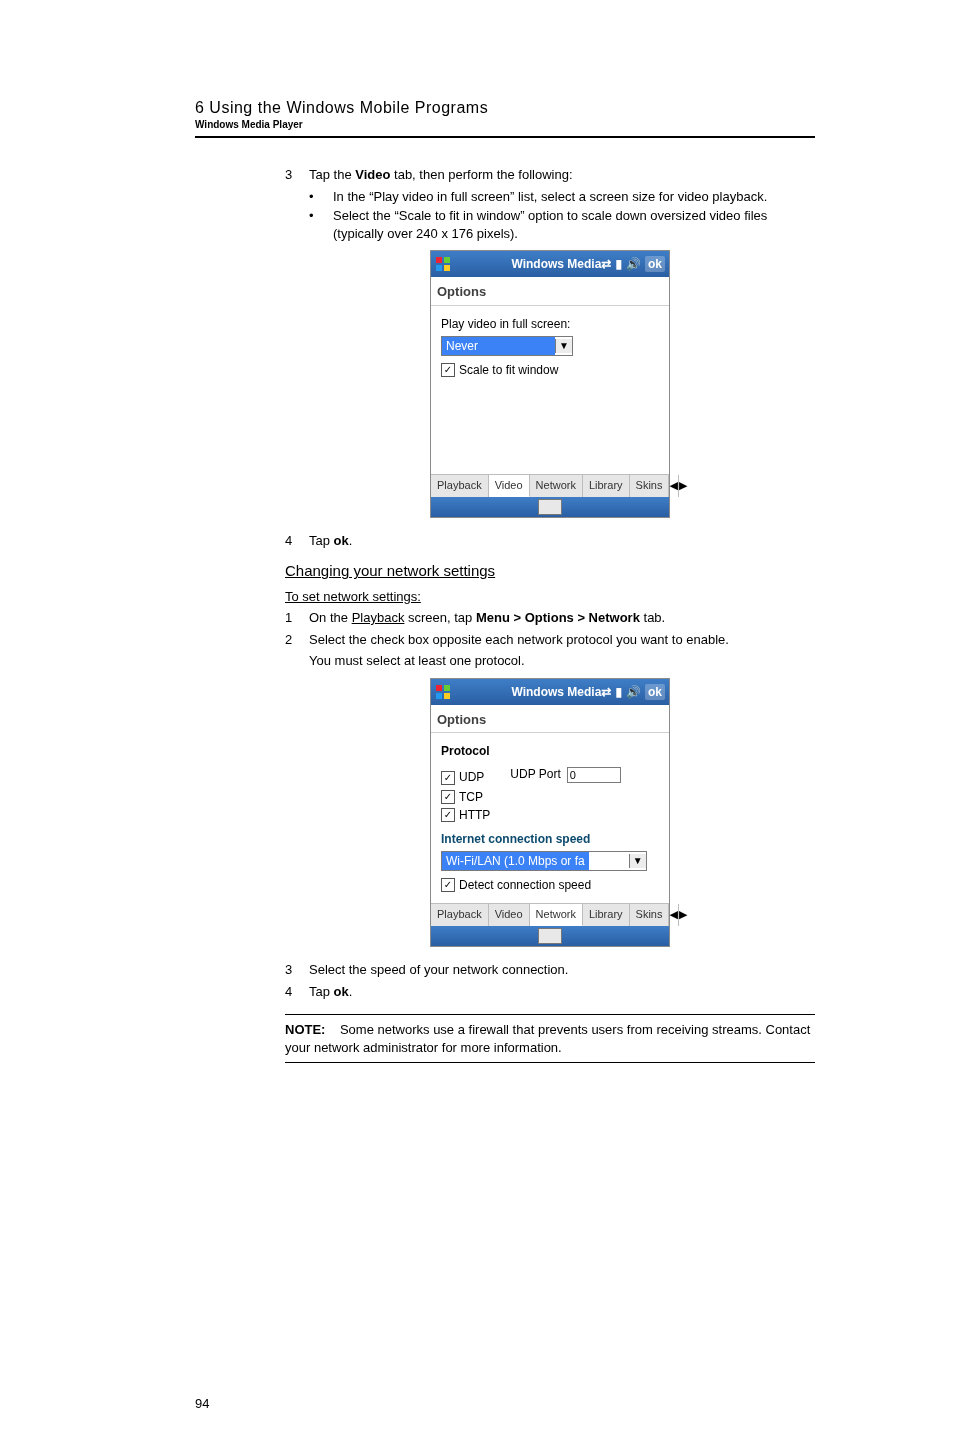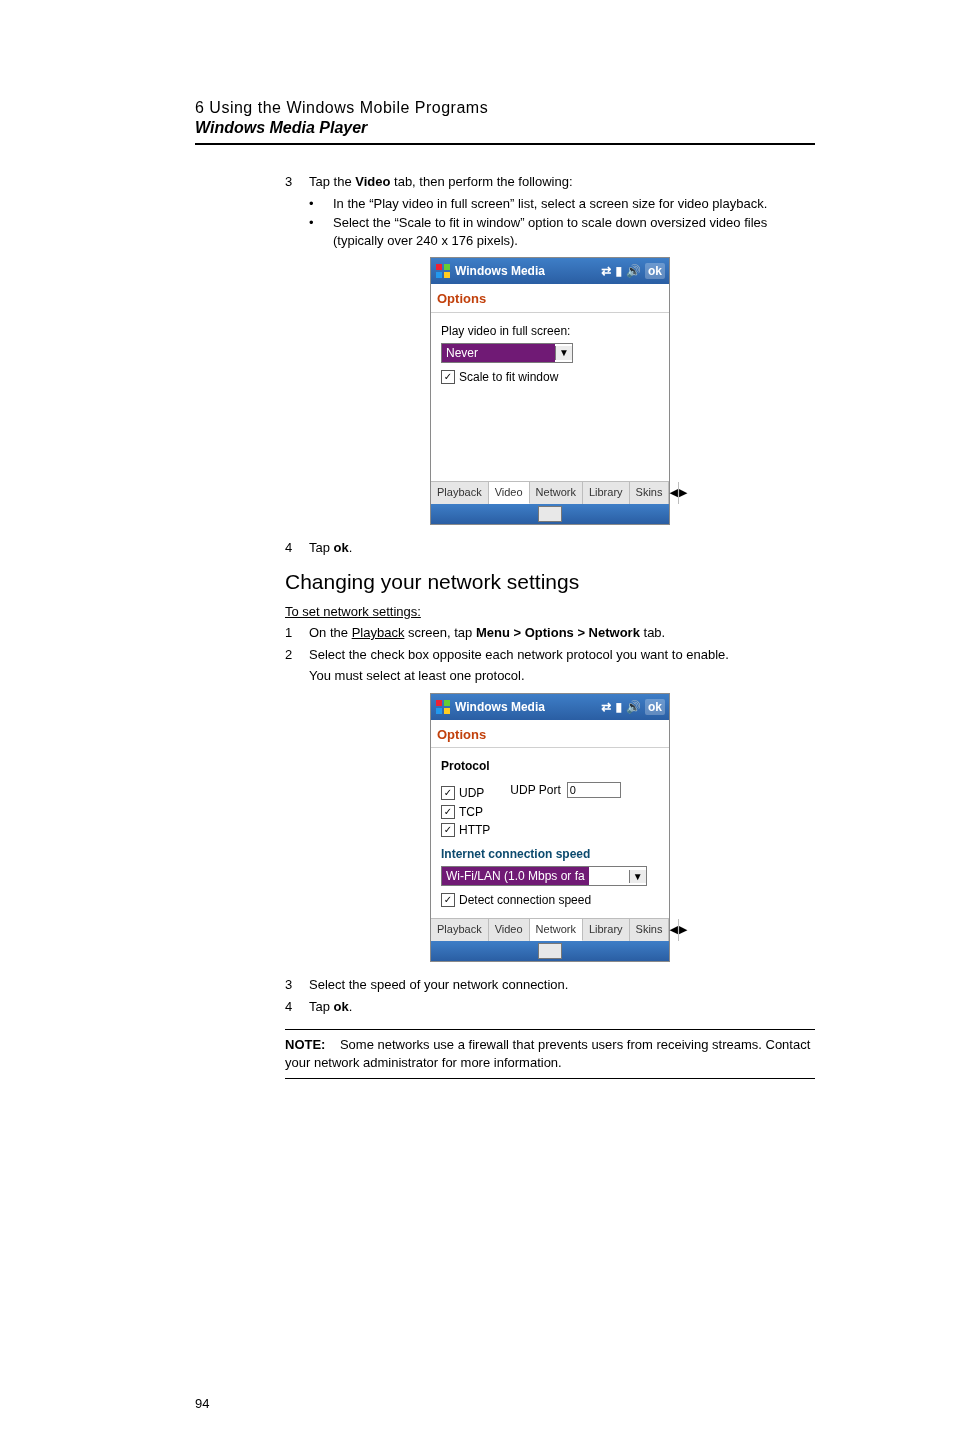--- a/index.html
+++ b/index.html
@@ -19,22 +19,21 @@
     padding-right: 110px;
     padding-top: 84px;
     padding-bottom: 60px;
   }
   .chapter {
     font-size: 16px;
     letter-spacing: 0.5px;
     margin-bottom: 2px;
   }
   .section {
-    font-size: 16px;
-    font-style: italic;
+    font-size: 10px;
     font-weight: bold;
     margin-bottom: 6px;
   }
   .hr-thick {
     border: none;
     border-top: 2px solid #000;
     margin: 0;
   }
   .content {
     margin-top: 28px;
@@ -57,23 +56,24 @@
   }
   .bulletitem .bullet {
     width: 24px;
     flex: 0 0 24px;
     text-align: left;
   }
   .bulletitem .btext {
     flex: 1;
   }
   .subheading {
-    font-size: 21px;
+    font-size: 15px;
     margin-top: 12px;
     margin-bottom: 6px;
+    text-decoration: underline;
   }
   .para {
     margin-bottom: 10px;
   }
   .underline {
     text-decoration: underline;
   }
   .bold { font-weight: bold; }
   .note-rule {
     border: none;
@@ -108,24 +108,24 @@
     font-size: 12px;
     font-weight: bold;
     padding: 0 4px;
   }
   .phone-title .icon {
     width: 16px; height: 16px;
     margin-right: 4px;
     display: inline-block;
   }
   .phone-title .icon svg { display: block; }
-  .phone-title .title-text { flex: 1; }
+  .phone-title .title-text { flex: 1; text-align: right; }
   .phone-title .status { display: flex; align-items: center; gap: 4px; }
   .options-label {
-    color: #c2410c;
+    color: #404040;
     font-weight: bold;
     font-size: 13px;
     padding: 6px 6px 4px 6px;
     border-bottom: 1px solid #d0d0d0;
   }
   .phone-body {
     padding: 10px 10px 6px 10px;
     font-size: 12px;
     color: #000;
     min-height: 168px;
@@ -134,21 +134,21 @@
   .phone-body label { display: block; margin-bottom: 4px; }
   .sel {
     display: inline-flex;
     align-items: center;
     height: 18px;
     border: 1px solid #7a7a7a;
     min-width: 130px;
     font-size: 12px;
   }
   .sel .sel-val {
-    background: #701a75;
+    background: #3b82f6;
     color: #fff;
     padding: 1px 4px;
     flex: 1;
   }
   .sel .sel-arrow {
     width: 16px;
     text-align: center;
     border-left: 1px solid #7a7a7a;
     background: #ececec;
     font-size: 10px;

